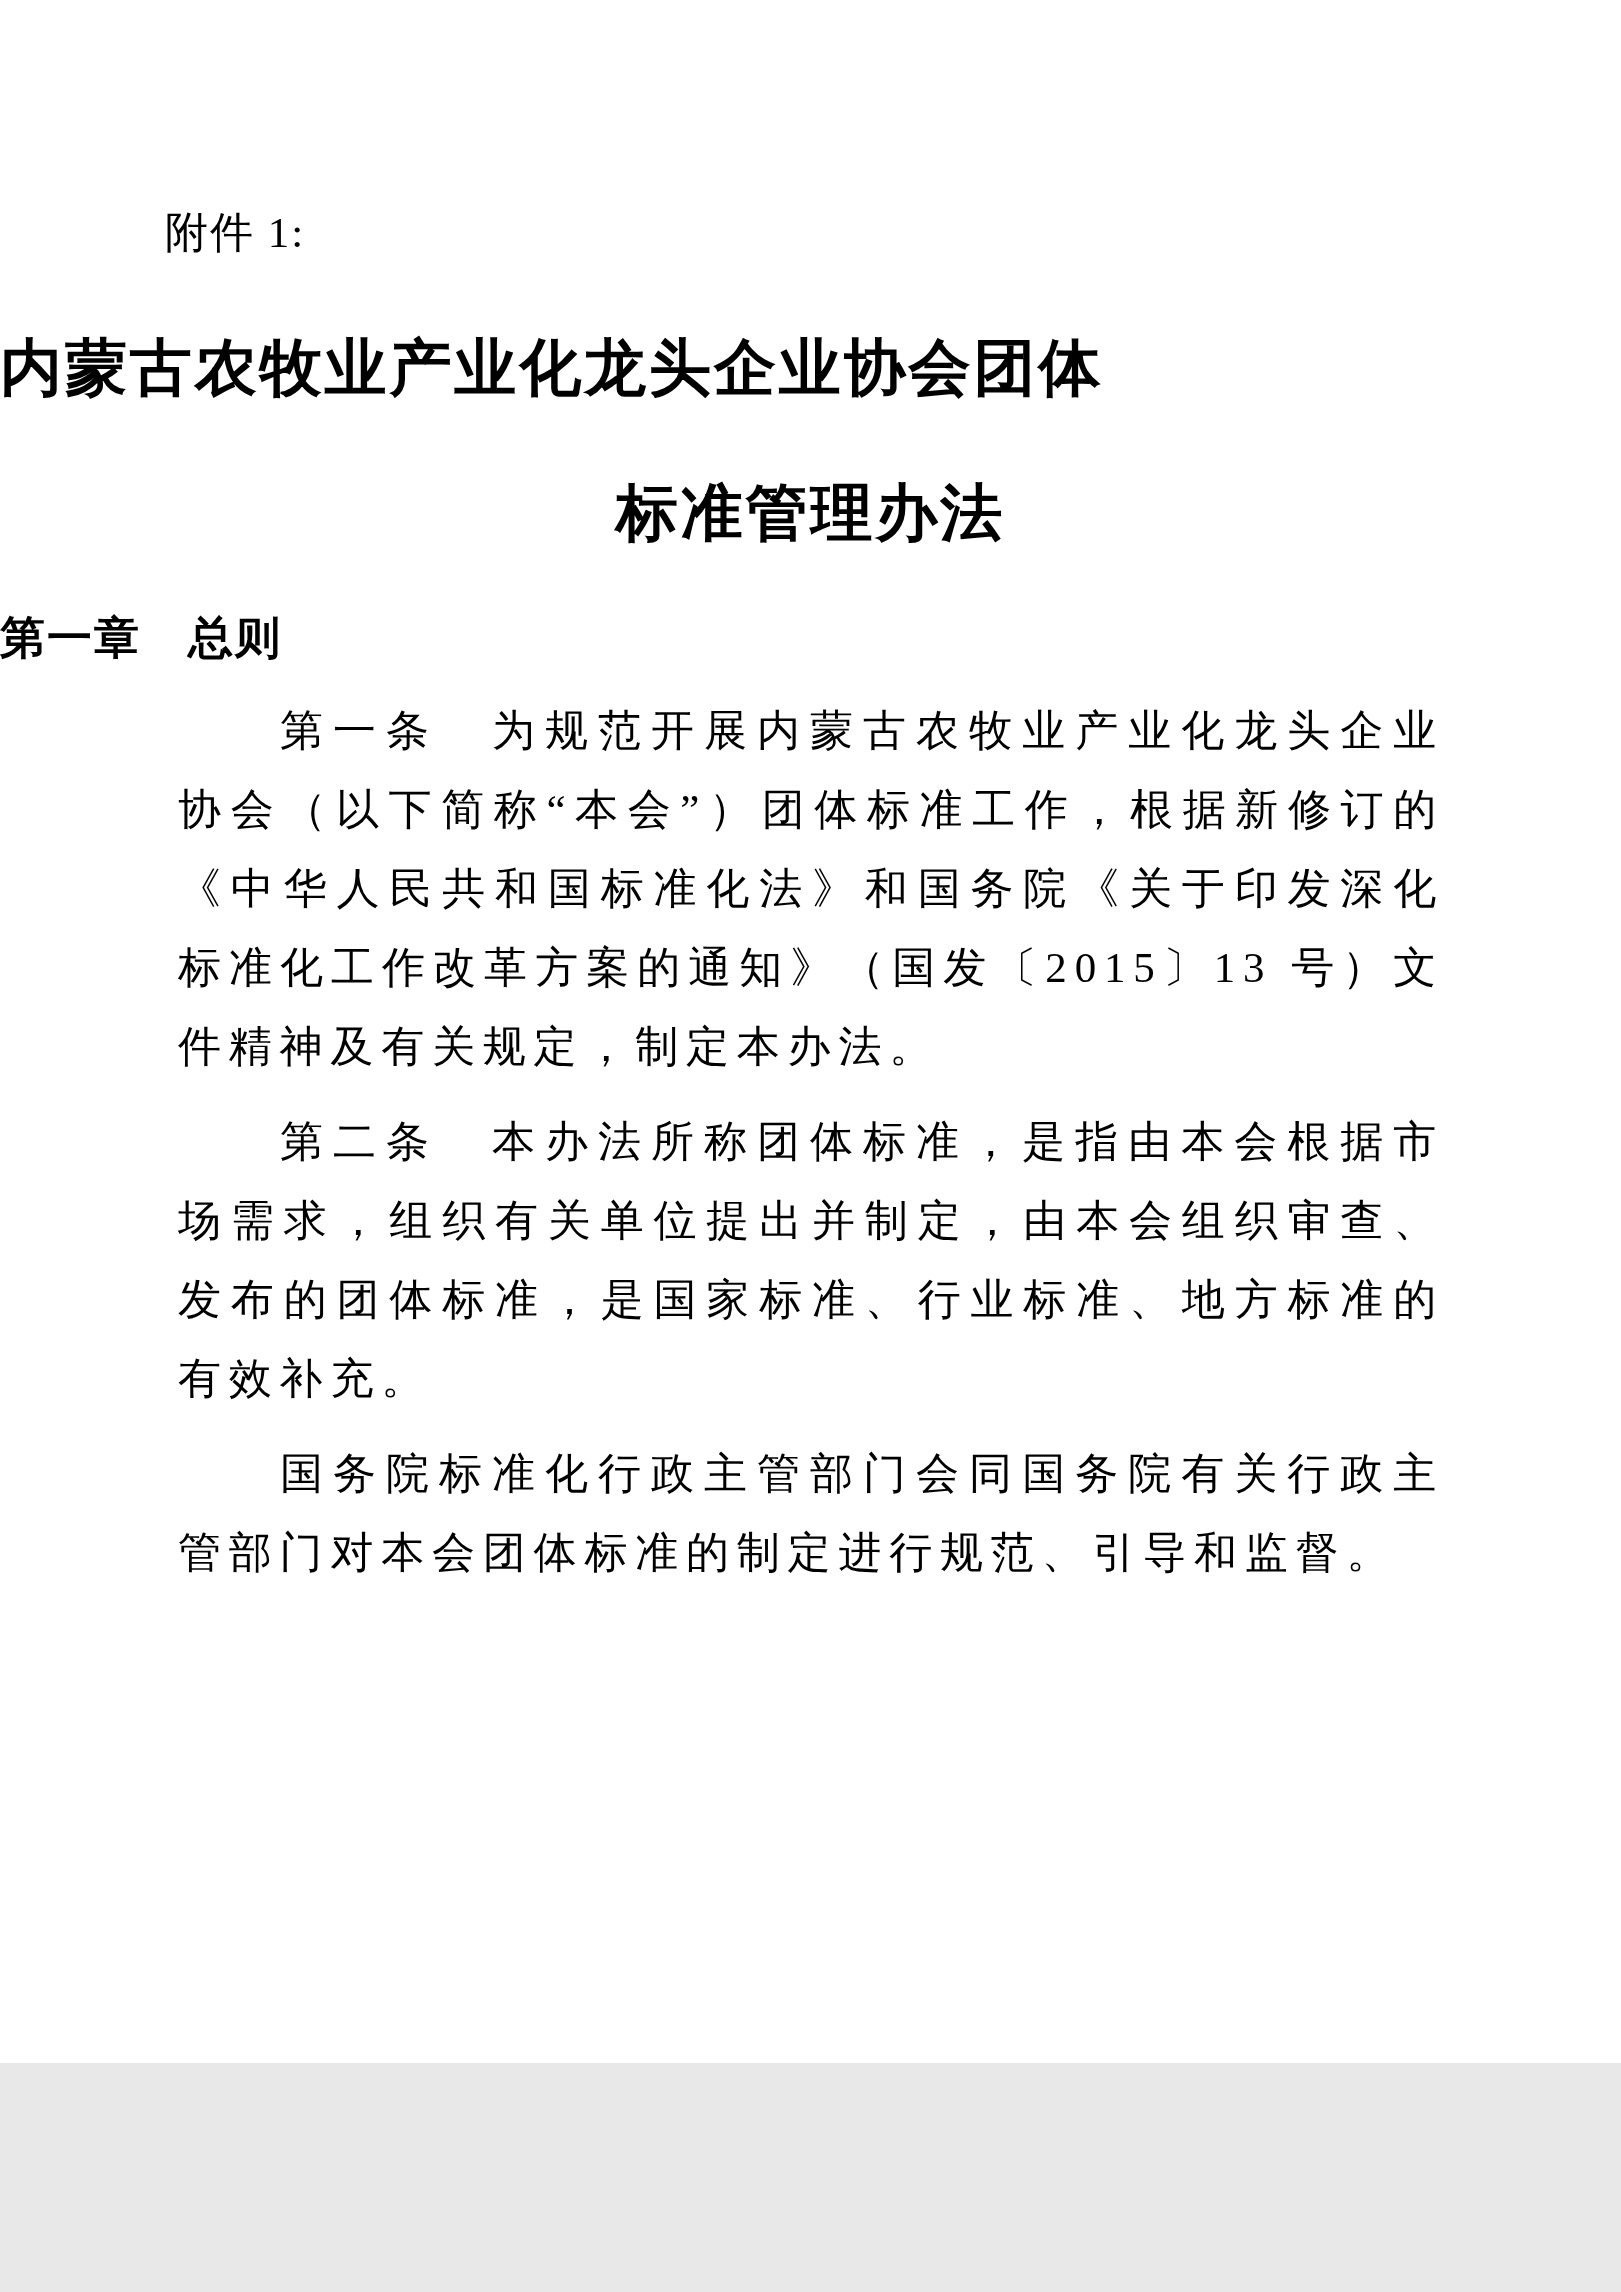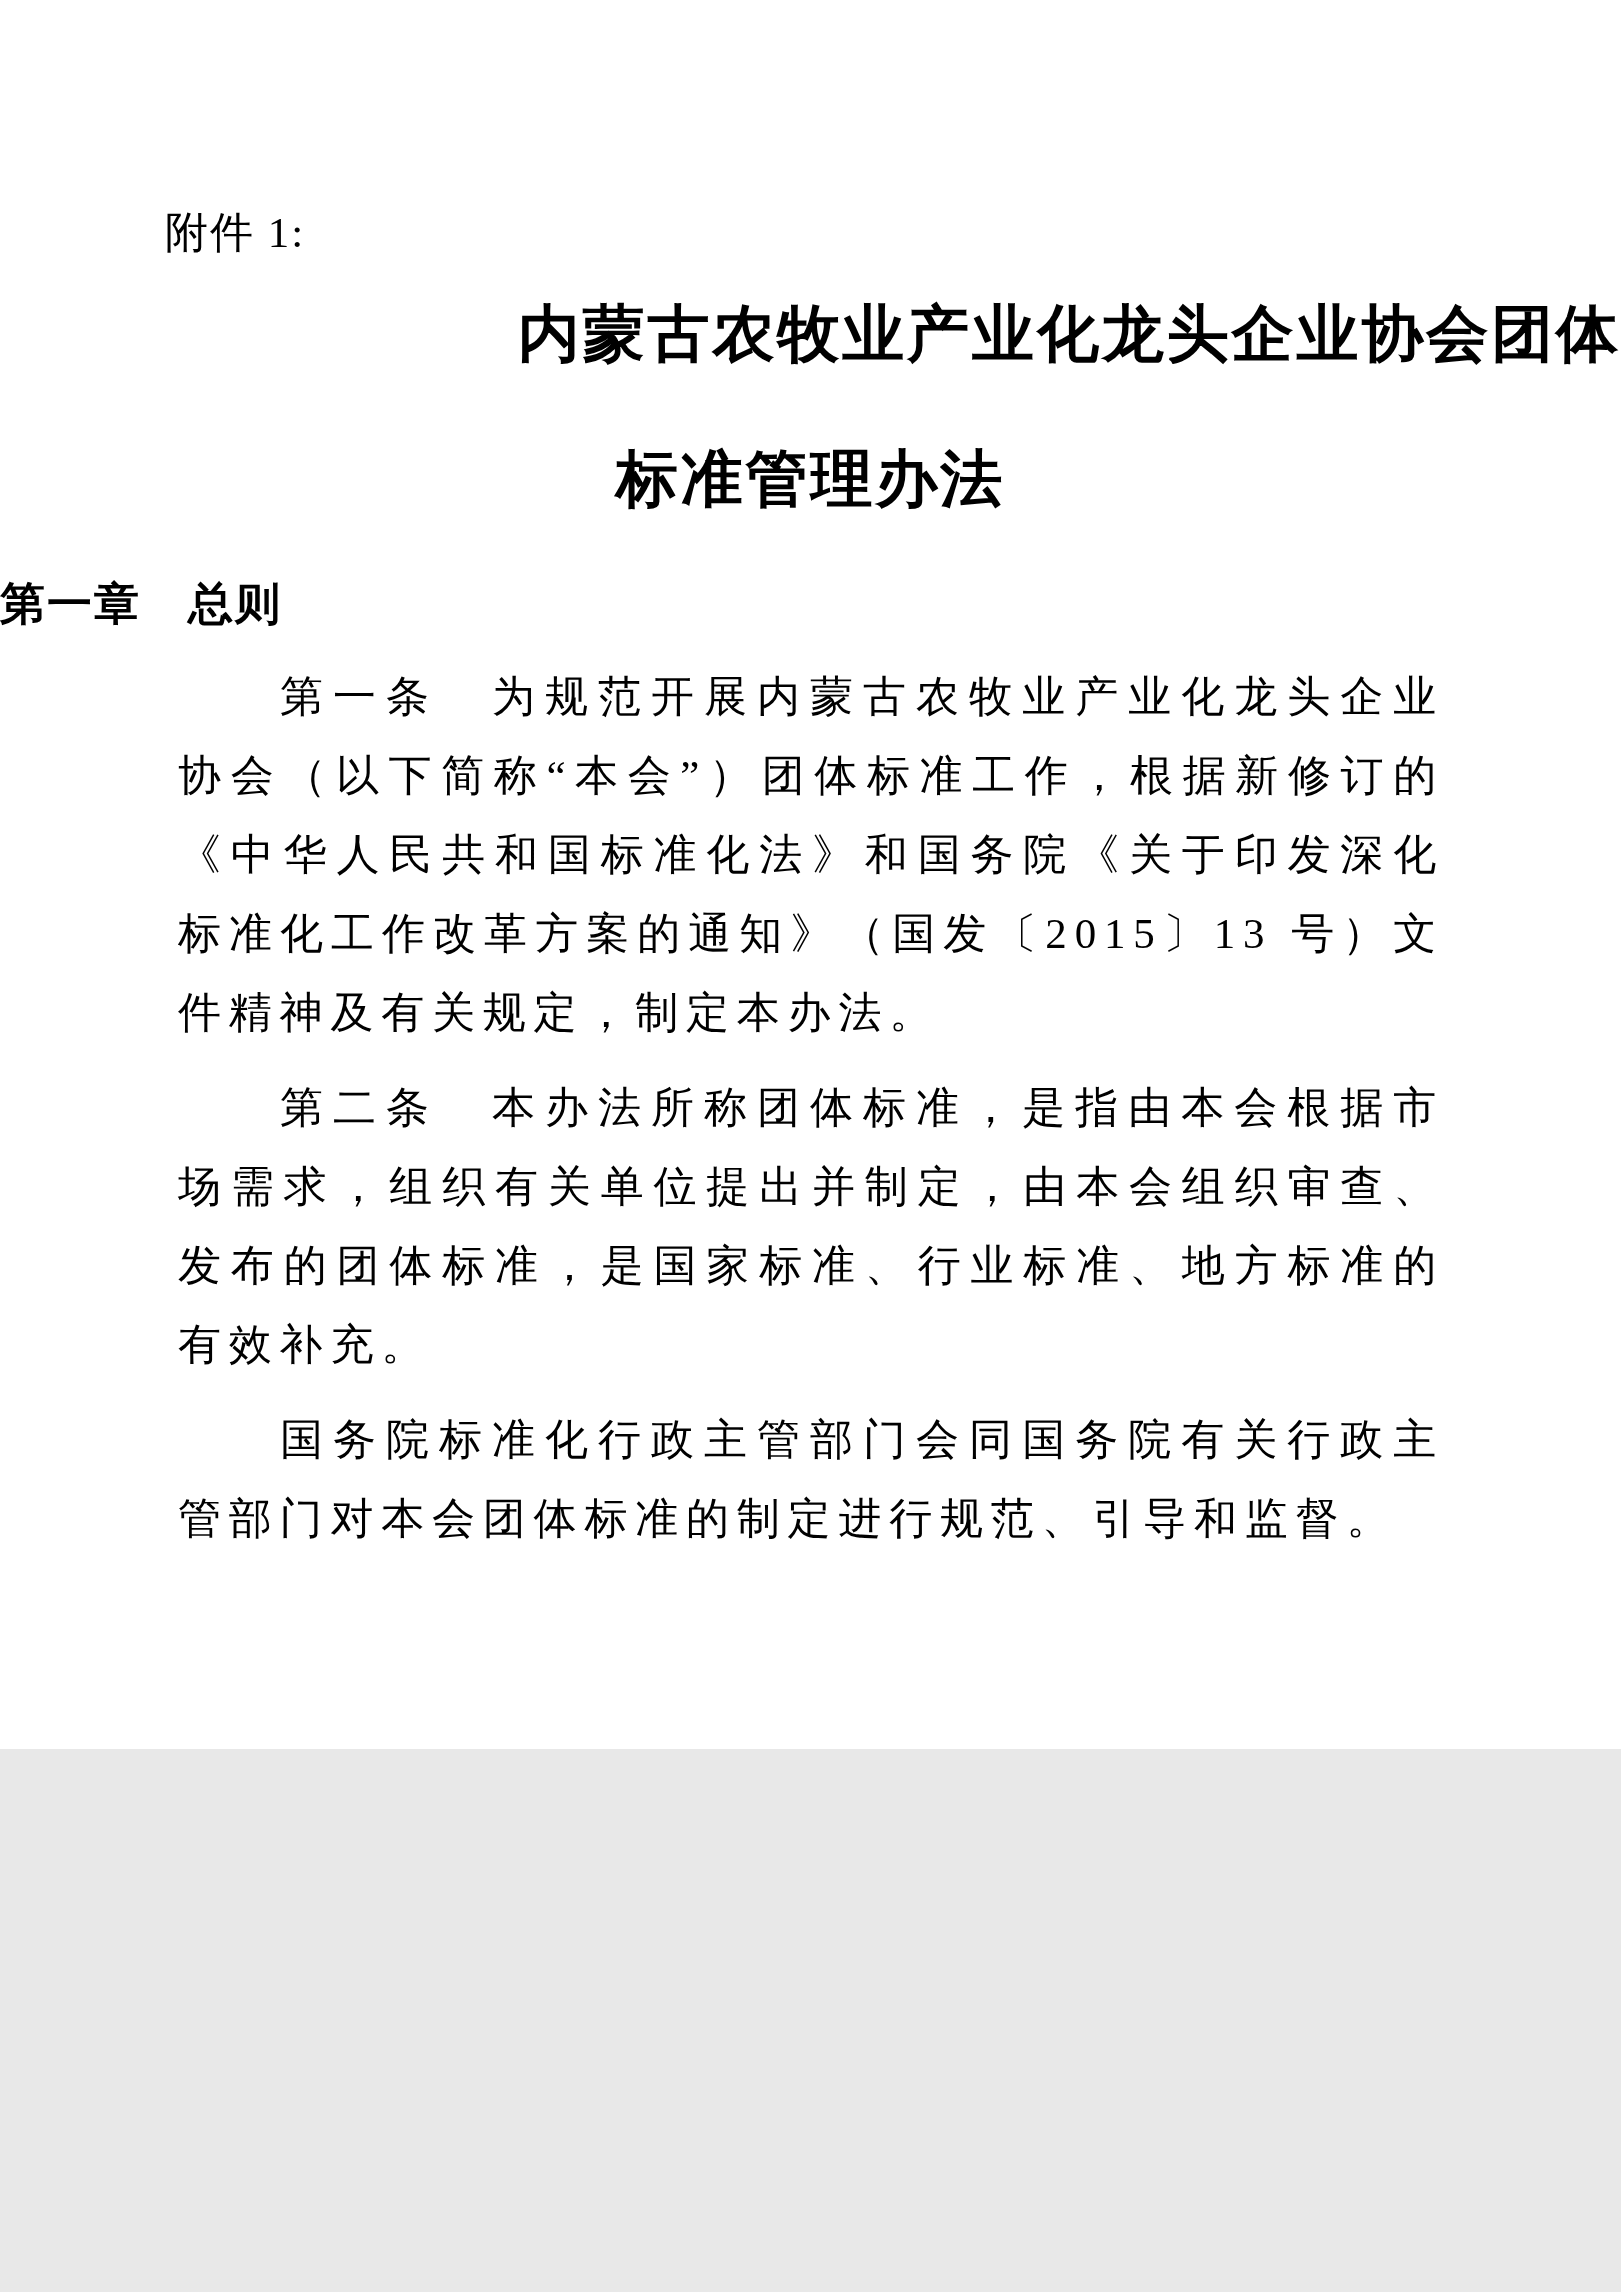--- a/index.html
+++ b/index.html
@@ -3,39 +3,39 @@
 <meta charset="utf-8">
 <style>
   html, body {
     margin: 0;
     padding: 0;
     background: #e8e8e8;
   }
   .page {
     position: relative;
     width: 1621px;
-    height: 1749px;
+    height: 2063px;
     margin: 0 auto;
     background: #ffffff;
     color: #000000;
     overflow: hidden;
     box-sizing: border-box;
     padding-top: 208px;
     font-family: "Liberation Serif", "DejaVu Serif", serif;
   }
   .attachment-label {
     margin-left: 165px;
     font-size: 43px;
     line-height: 49px;
     letter-spacing: 2px;
     font-family: "Liberation Serif", "DejaVu Serif", serif;
   }
   .doc-title-line1 {
-    margin-top: 35px;
-    text-align: right;
+    margin-top: 69px;
+    text-align: left;
     font-size: 62px;
     line-height: 84px;
     font-weight: bold;
     letter-spacing: 2.9px;
     font-family: "Liberation Serif", "DejaVu Serif", serif;
   }
   .doc-title-line2 {
     margin-top: 61px;
     text-align: center;
     font-size: 62px;

